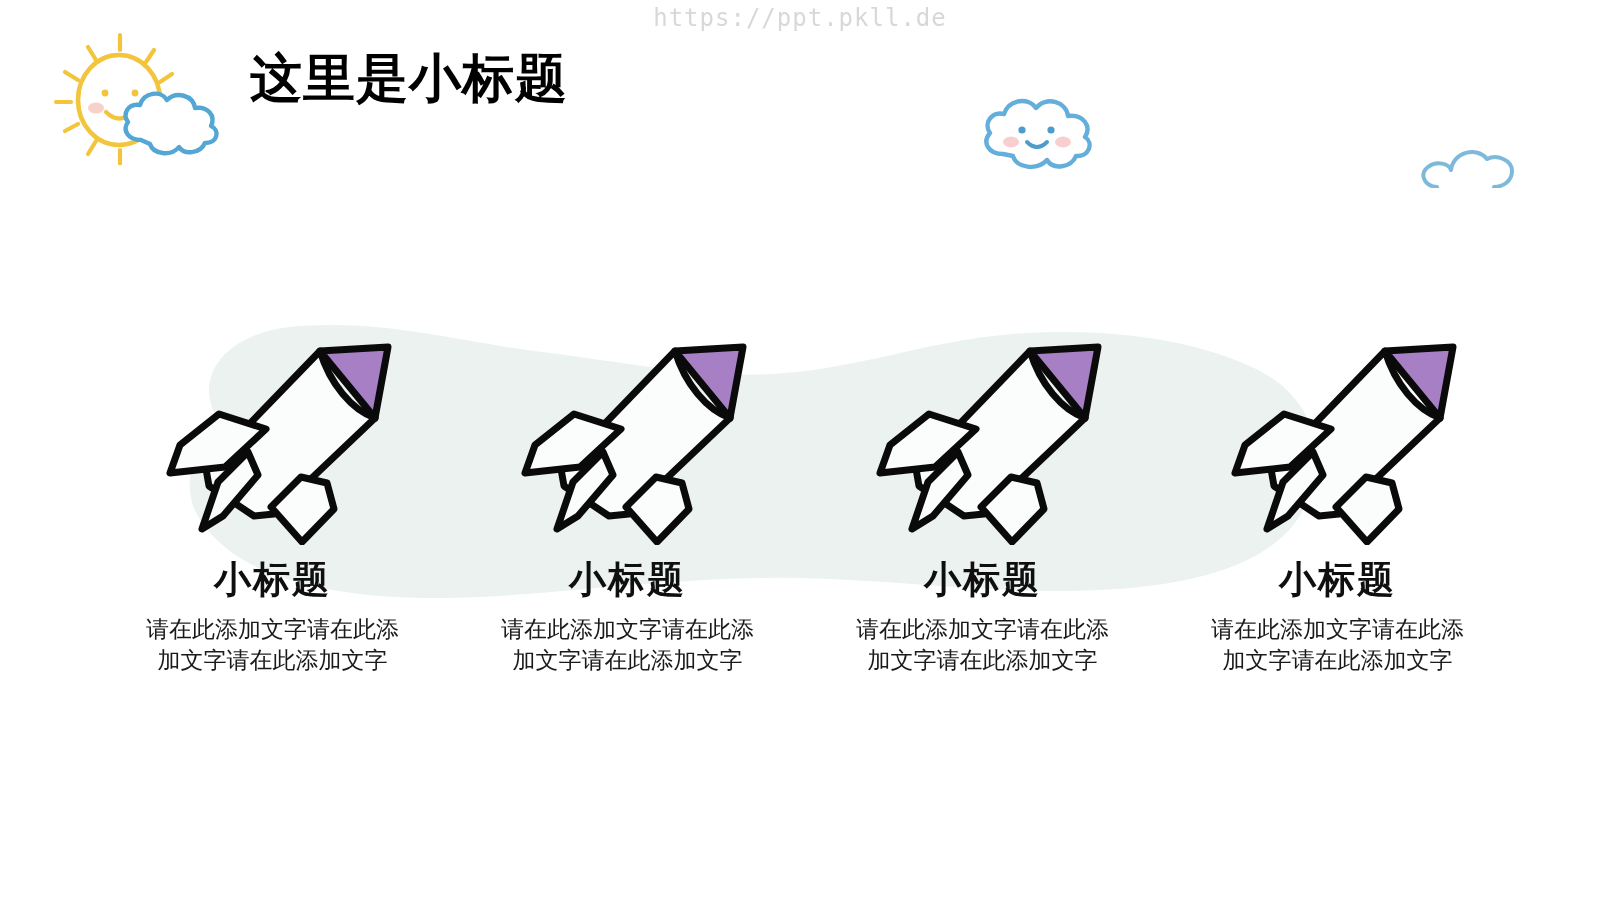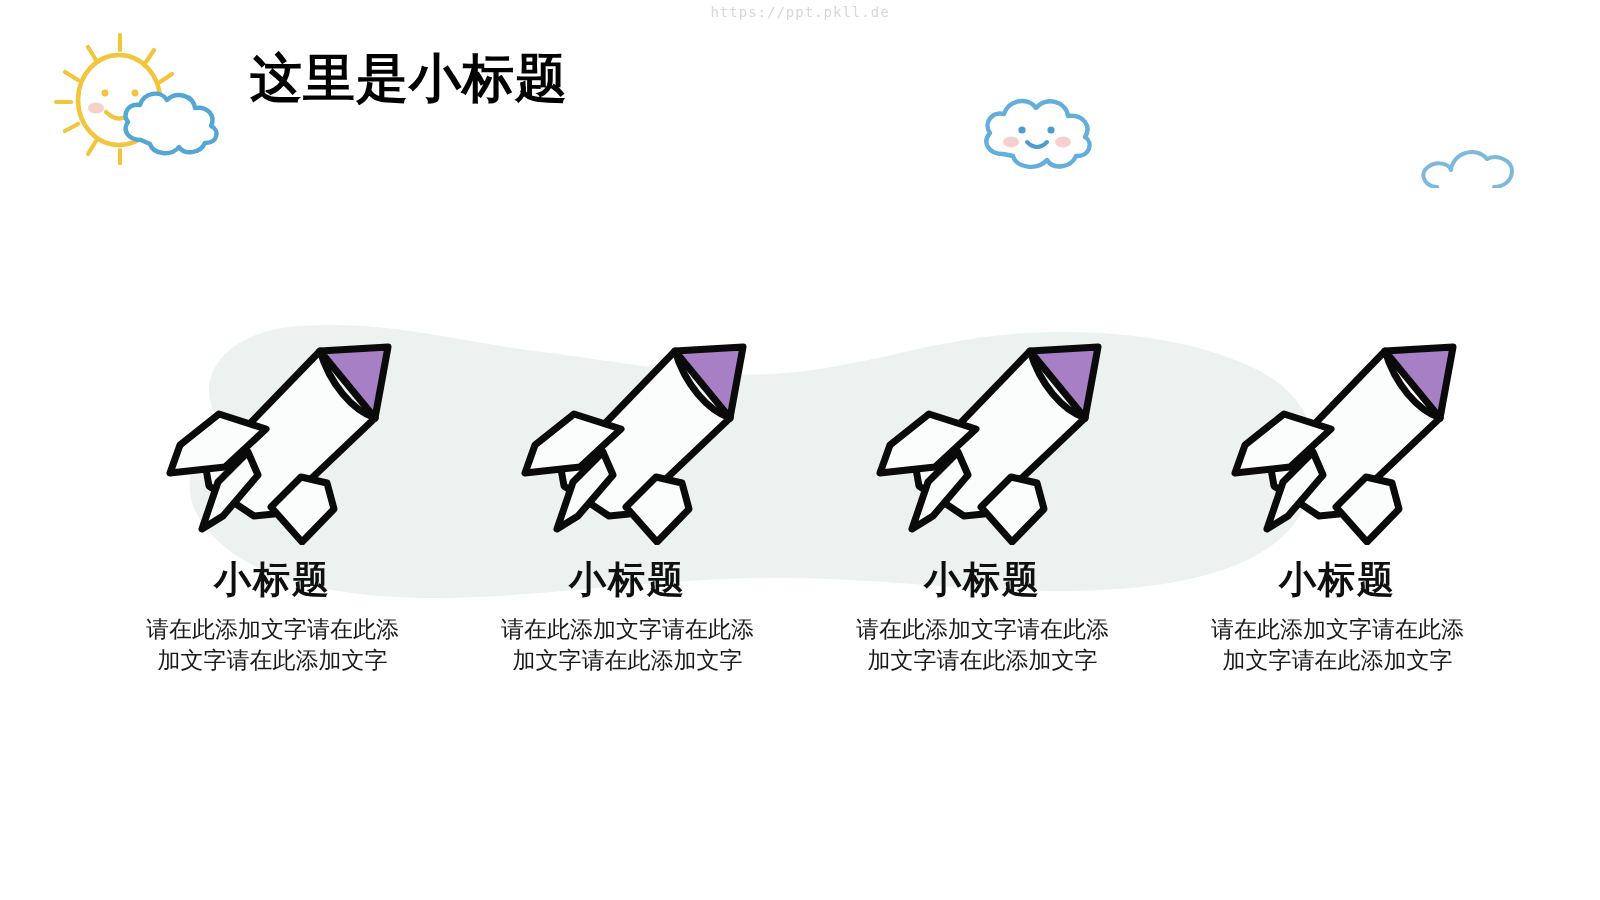--- a/index.html
+++ b/index.html
@@ -20,21 +20,21 @@
   }
 
   
   #watermark {
     position: absolute;
     left: 0;
     top: 4px;
     width: 1600px;
     text-align: center;
     font-family: "DejaVu Sans Mono", "Liberation Mono", monospace;
-    font-size: 14px;
+    font-size: 24px;
     letter-spacing: 1px;
     color: #d8d8d8;
     user-select: none;
     white-space: nowrap;
   }
 
   
   .deco {
     position: absolute;
     pointer-events: none;

